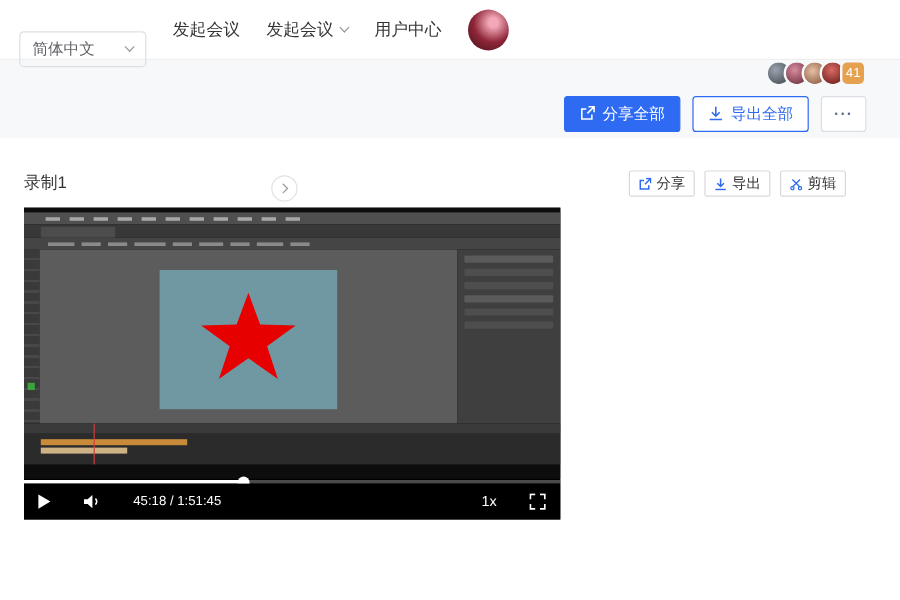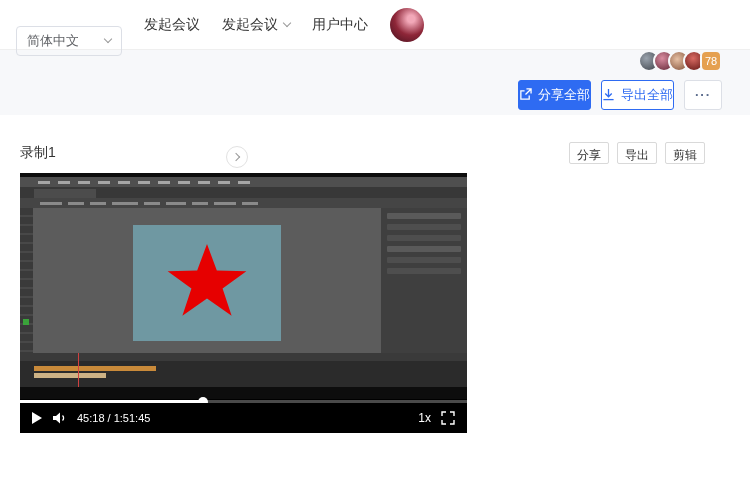--- a/index.html
+++ b/index.html
@@ -28,21 +28,21 @@
   .avatar-sm { width:22px; height:22px; border-radius:50%; border:2px solid #f7f8fa; margin-left:-7px; }
   .a1 { background:radial-gradient(circle at 35% 35%, #9aa3ad, #3a3f46); }
   .a2 { background:radial-gradient(circle at 40% 35%, #d98ca0, #5c2231); }
   .a3 { background:radial-gradient(circle at 40% 40%, #e6c0a4, #7c4a32); }
   .a4 { background:radial-gradient(circle at 45% 35%, #d96a63, #5e1412); }
   .count-badge { min-width:22px; height:22px; margin-left:-5px; border:2px solid #f7f8fa;
     border-radius:6px; background:#e5a050; color:#fff; font-size:11px;
     display:flex; align-items:center; justify-content:center; padding:0 2px; }
   .actions-row { display:flex; gap:10px; }
   .btn { height:30px; border-radius:3px; font-size:13px; display:flex; align-items:center;
-    gap:6px; padding:0 0; cursor:pointer; }
+    gap:6px; padding:0 12px; cursor:pointer; }
   .btn-primary { background:#2e6bf2; border:1px solid #2e6bf2; color:#fff; }
   .btn-outline { background:#fff; border:1px solid #2e6bf2; color:#2e6bf2; }
   .btn-more { width:38px; justify-content:center; background:#fff; border:1px solid #dcdfe6;
     color:#5a6b8c; font-weight:bold; letter-spacing:1px; padding:0; }
   .btn svg { width:13px; height:13px; }
 
   
   .main { position:relative; display:flex; height:385px; }
   .sidebar { position:relative; width:237px; border-right:1px solid #ebebeb; }
   .edit-btn { position:absolute; top:16px; right:15px; width:70px; height:26px;
@@ -55,21 +55,21 @@
   .scroll-thumb { position:absolute; right:17px; top:237px; width:4px; height:28px;
     background:#d8d8d8; border-radius:2px; }
 
   .content { flex:1; padding:26px 45px 0 20px; }
   .content-header { display:flex; align-items:center; justify-content:space-between;
     height:24px; margin-bottom:8px; }
   .rec-title { font-size:14px; font-weight:400; color:#333; }
   .mini-actions { display:flex; gap:8px; }
   .mini-btn { display:flex; align-items:center; gap:4px; height:22px; padding:0 7px;
     background:#fff; border:1px solid #d9d9d9; border-radius:2px; font-size:12px;
-    color:#333; cursor:pointer;flex-direction:column; }
+    color:#333; cursor:pointer; }
   .mini-btn svg { width:11px; height:11px; }
 
   
   .player { position:relative; width:447px; height:260px; background:#000; overflow:hidden; }
   .editor { position:absolute; left:0; right:0; top:0; height:226px; background:#0d0d0d; }
   .ed-menubar { position:absolute; top:4px; left:0; right:0; height:10px; background:#4f4f4f;
     display:flex; align-items:center; gap:8px; padding:0 18px; }
   .ed-menubar i { display:block; height:3px; background:#a6a6a6; }
   .ed-tabbar { position:absolute; top:14px; left:0; right:0; height:11px; background:#383838; }
   .ed-tab { position:absolute; left:14px; top:2px; width:62px; height:9px; background:#4c4c4c; }
@@ -92,21 +92,21 @@
   .ed-ruler { position:absolute; top:0; left:0; right:0; height:8px; background:#3a3a3a; }
   .tl-bar1 { position:absolute; top:13px; left:14px; width:122px; height:5px; background:#c98a3a; }
   .tl-bar2 { position:absolute; top:20px; left:14px; width:72px; height:5px; background:#cdb285; }
   .tl-playhead { position:absolute; top:0; bottom:0; left:58px; width:1px; background:#d04040; }
 
   .progress { position:absolute; left:0; right:0; bottom:30px; height:3px; background:#4a4a4a; cursor:pointer; }
   .progress-fill { height:100%; background:#fff; }
   .progress-handle { position:absolute; top:50%; transform:translate(-50%,-50%);
     width:10px; height:10px; border-radius:50%; background:#fff; }
   .controls { position:absolute; left:0; right:0; bottom:0; height:30px; background:#000;
-    display:flex; align-items:center; gap:10px; padding:0 12px;text-align:center; }
+    display:flex; align-items:center; gap:27px; padding:0 12px;text-align:center; }
   .play-tri { width:0; height:0; border-left:10px solid #fff;
     border-top:6px solid transparent; border-bottom:6px solid transparent; cursor:pointer; }
   .time { font-size:11px; color:#fff; }
   .spacer { flex:1; }
   .speed { font-size:12px; color:#fff; cursor:pointer; }
   .ctrl-icon { cursor:pointer; display:flex; }
 </style>
 </head>
 <body>
 
@@ -125,21 +125,21 @@
     <span class="avatar-lg"></span>
   </div>
 </header>
 
 <section class="subbar">
   <div class="avatar-stack">
     <span class="avatar-sm a1"></span>
     <span class="avatar-sm a2"></span>
     <span class="avatar-sm a3"></span>
     <span class="avatar-sm a4"></span>
-    <span class="count-badge">78</span>
+    <span class="count-badge">41</span>
   </div>
   <div class="actions-row">
     <button class="btn btn-primary">
       <svg viewBox="0 0 14 14">
         <path d="M6 3H2v9h9V8" fill="none" stroke="#fff" stroke-width="1.4"></path>
         <path d="M8 1h5v5M13 1L7 7" fill="none" stroke="#fff" stroke-width="1.4"></path>
       </svg>
       <span>分享全部</span>
     </button>
     <button class="btn btn-outline">

